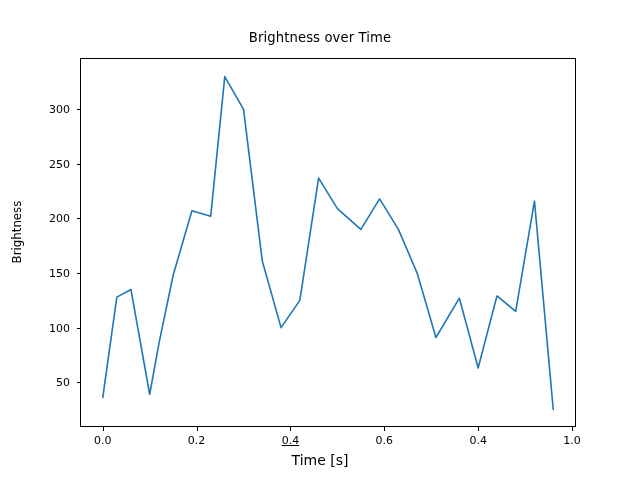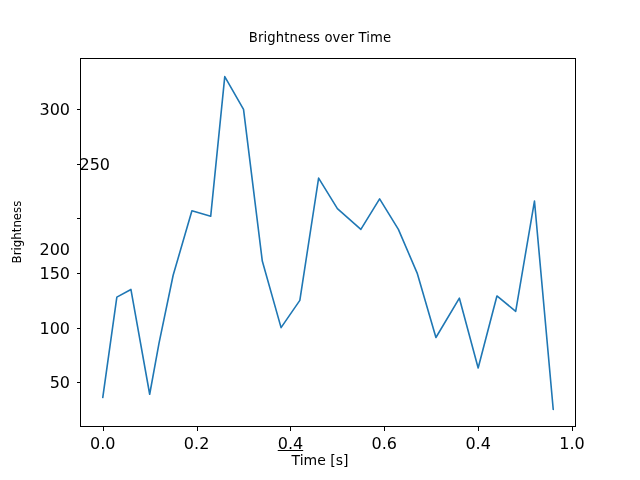--- a/index.html
+++ b/index.html
@@ -49,21 +49,21 @@
   #plot-svg {
     position: absolute;
     left: 0;
     top: 0;
     width: 100%;
     height: 100%;
     display: block;
   }
   .tick-label {
     position: absolute;
-    font-size: 16px;
+    font-size: 11px;
     color: #000000;
     white-space: nowrap;
   }
   .ytick-label {
     text-align: right;
     transform: translateY(-50%);
   }
   .xtick-label {
     text-align: center;
     transform: translateX(-50%);
@@ -116,23 +116,23 @@
   </div>
 
   <div id="tick-layer">
       <div class="tick-mark ytick-mark" style="left: 76.5px; top: 382.24px;"></div>
       <div class="tick-label ytick-label" style="left: 0px; width: 70px; top: 382.24px;">50</div>
       <div class="tick-mark ytick-mark" style="left: 76.5px; top: 327.654px;"></div>
       <div class="tick-label ytick-label" style="left: 0px; width: 70px; top: 327.654px;">100</div>
       <div class="tick-mark ytick-mark" style="left: 76.5px; top: 273.068px;"></div>
       <div class="tick-label ytick-label" style="left: 0px; width: 70px; top: 273.068px;">150</div>
       <div class="tick-mark ytick-mark" style="left: 76.5px; top: 218.482px;"></div>
-      <div class="tick-label ytick-label" style="left: 0px; width: 70px; top: 218.482px; margin-top: 31px;">200</div>
+      <div class="tick-label ytick-label" style="left: 0px; width: 70px; top: 218.482px;">200</div>
       <div class="tick-mark ytick-mark" style="left: 76.5px; top: 163.896px;"></div>
-      <div class="tick-label ytick-label" style="left: 0px; width: 70px; top: 163.896px; padding-left: 40px;">250</div>
+      <div class="tick-label ytick-label" style="left: 0px; width: 70px; top: 163.896px;">250</div>
       <div class="tick-mark ytick-mark" style="left: 76.5px; top: 109.311px;"></div>
       <div class="tick-label ytick-label" style="left: 0px; width: 70px; top: 109.311px;">300</div>
       <div class="tick-mark xtick-mark" style="left: 102.759px; top: 427px;"></div>
       <div class="tick-label xtick-label" style="left: 102.759px; top: 434px; text-align: center;">0.0</div>
       <div class="tick-mark xtick-mark" style="left: 196.609px; top: 427px;"></div>
       <div class="tick-label xtick-label" style="left: 196.609px; top: 434px; text-align: right;">0.2</div>
       <div class="tick-mark xtick-mark" style="left: 290.46px; top: 427px;"></div>
       <div class="tick-label xtick-label" style="left: 290.46px; top: 434px; text-decoration: underline;">0.4</div>
       <div class="tick-mark xtick-mark" style="left: 384.31px; top: 427px;"></div>
       <div class="tick-label xtick-label" style="left: 384.31px; top: 434px;">0.6</div>

